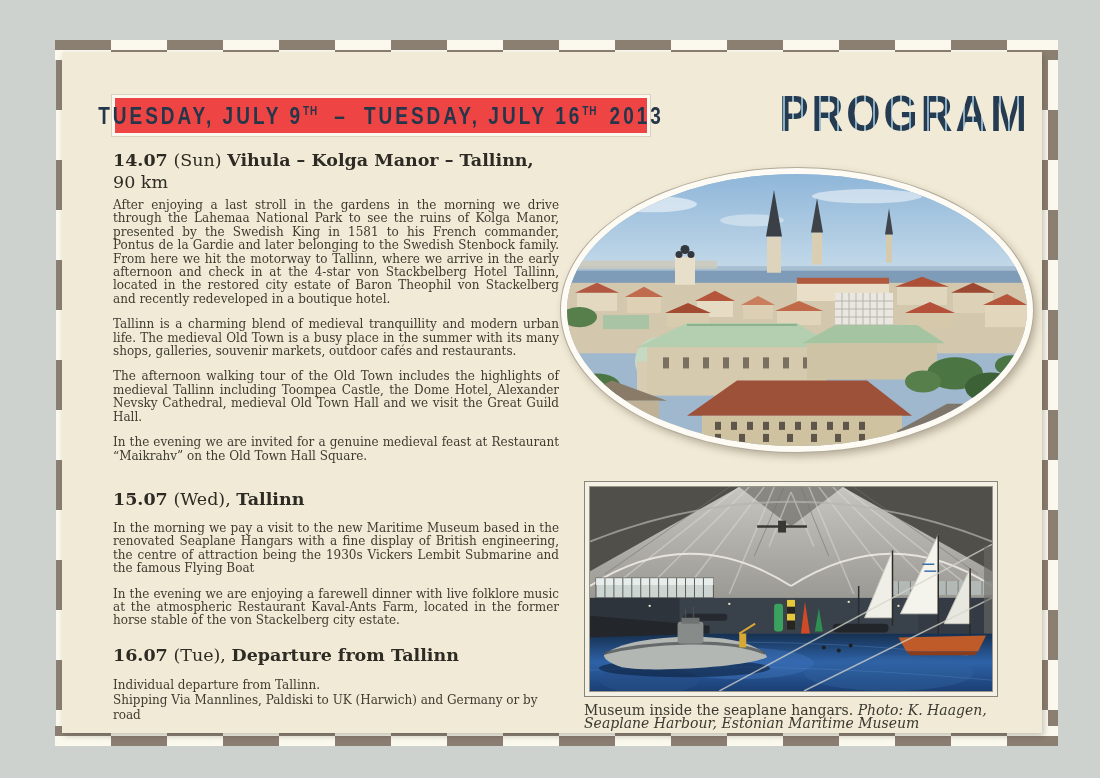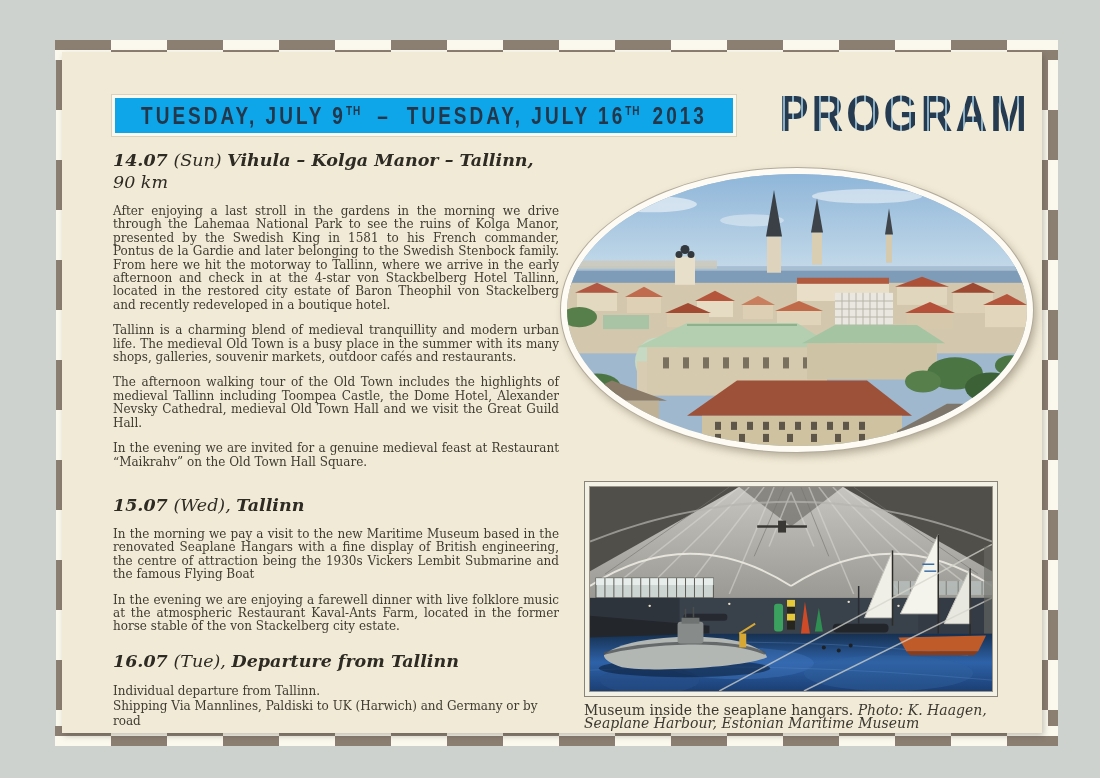--- a/index.html
+++ b/index.html
@@ -22,22 +22,22 @@
   .band-left{left:56px;} .band-right{left:1038px;}
 
   
   .page{
     position:absolute; left:62px; top:52px; width:980px; height:681px;
     background:#f1ead6; box-shadow:2px 3px 6px rgba(60,55,45,.28);
   }
 
   
   .date-banner{
-    position:absolute; left:50px; top:43px; width:624px; height:41px;
-    background:#0ea5e9; border:3px solid #fbf9ef; box-sizing:border-box;
+    position:absolute; left:50px; top:43px; width:538px; height:41px;
+    background:#ef4444; border:3px solid #fbf9ef; box-sizing:border-box;
     box-shadow:0 0 0 1px #d9d2bd;
     display:flex; align-items:center; justify-content:center;
     color:#24364a; white-space:nowrap;
   }
   .deco-text{
     display:inline-block; transform:scaleY(1.28);
     font-family:"Liberation Sans",sans-serif; font-weight:700;
     font-size:19px; letter-spacing:3px;
   }
   .date-banner .sup{font-size:10px; vertical-align:7px; letter-spacing:1px;}
@@ -53,29 +53,29 @@
   }
   @supports (-webkit-background-clip: text){
     .program-title{
       background:repeating-linear-gradient(90deg,#263a50 0 4px,#8cb0c6 4px 6px,#263a50 6px 9px);
       -webkit-background-clip:text; background-clip:text; color:transparent;
     }
   }
 
   
   .col{position:absolute; left:51px; top:97px; width:446px; color:#3e3b31;}
-  .h{font-size:17.5px; line-height:22px; margin:0; color:#2d2b24; font-weight:normal;font-style:italic;}
+  .h{font-size:17.5px; line-height:22px; margin:0; color:#2d2b24; font-weight:normal;}
   .h .b{font-weight:bold;}
   .h2{margin-top:25px; margin-bottom:2px;}
   .h3{margin-top:16px;}
   .col p{
     font-size:12px; line-height:13.4px; text-align:justify;
     margin:12px 0 0 0;
   }
-  .col p.first{margin-top:12px;}
+  .col p.first{margin-top:6px;}
   .lines{margin-top:12px;}
   .lines div{font-size:12px; line-height:15.2px;}
 
   
   .oval-photo{
     position:absolute; left:499px; top:116px; width:472px; height:284px;
     border-radius:50%; border:6px solid #fdfbf3; box-sizing:border-box;
     overflow:hidden;
     box-shadow:0 0 0 1px #b2ab9c, 3px 4px 9px rgba(80,70,50,.4);
     background:#9fb8ce;

